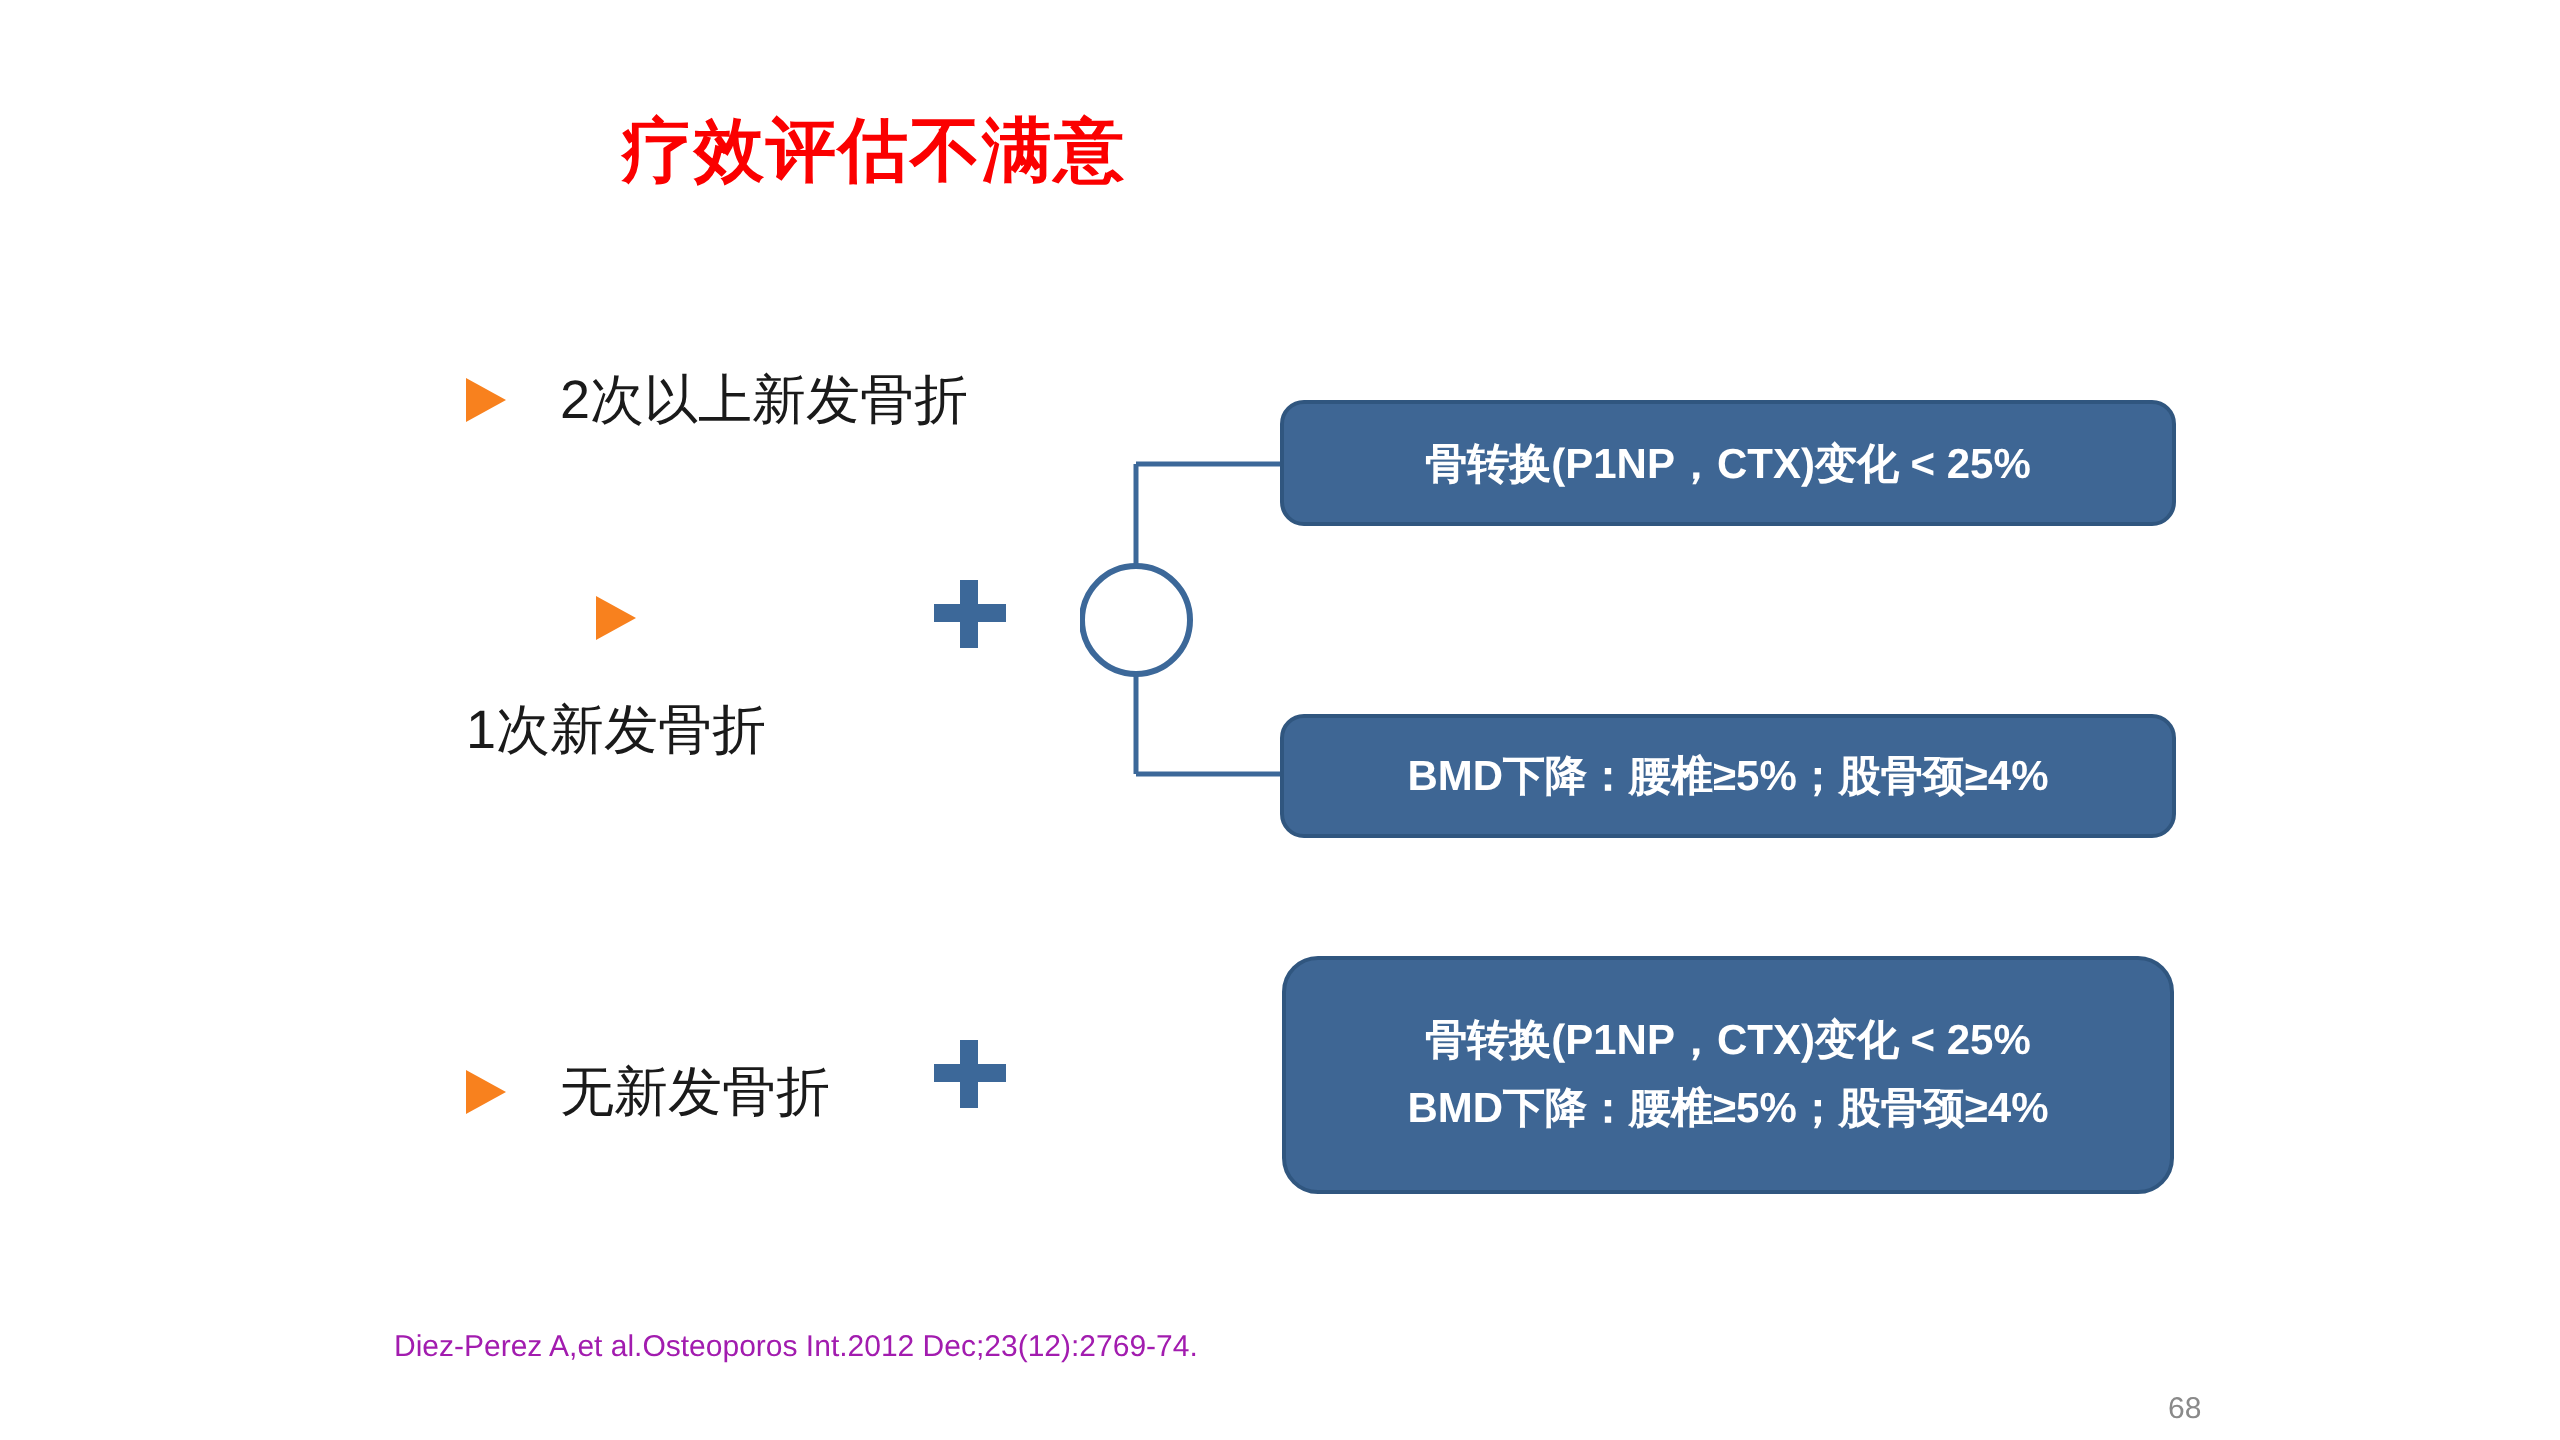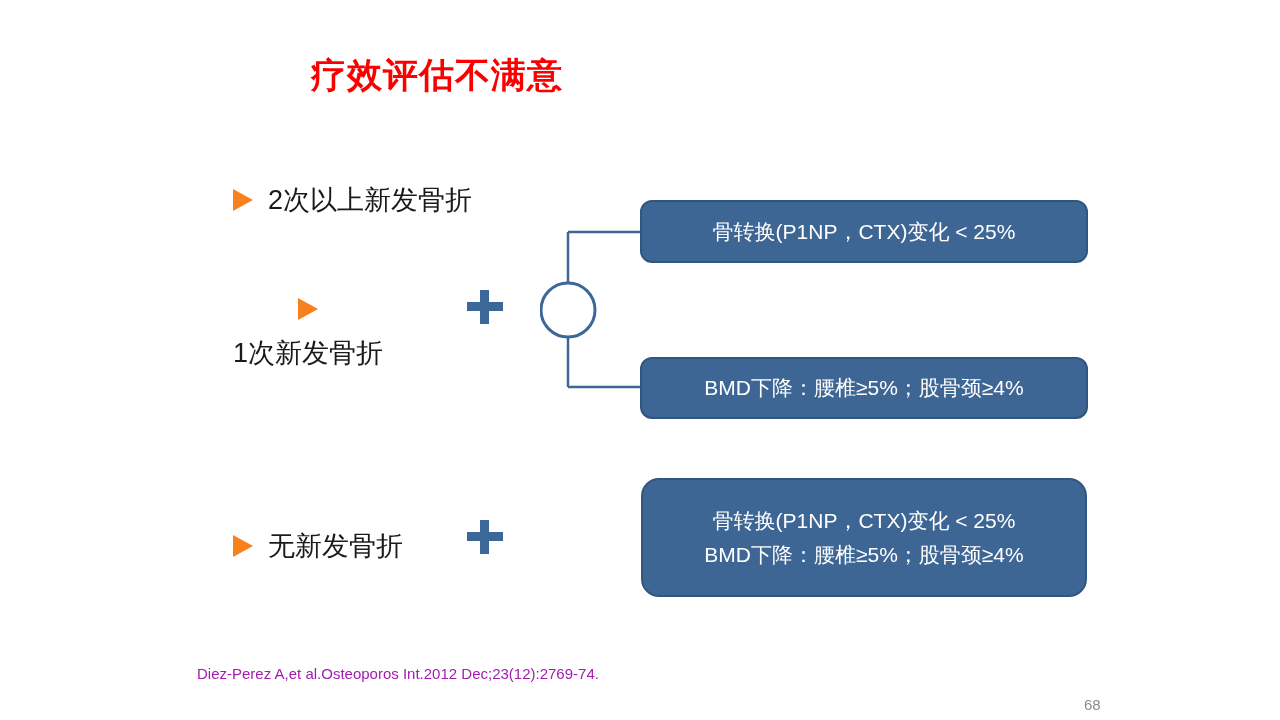--- a/index.html
+++ b/index.html
@@ -9,21 +9,21 @@
     position:relative; width:1280px; height:720px;
     background:#ffffff; overflow:hidden; margin:0 auto;
   }
   .title {
     position:absolute; left:283px; top:52px;
     font-size:35px; font-weight:700; color:#fb0000;
     letter-spacing:1px; white-space:nowrap;margin-left:28px;
   }
   .bullet {
     position:absolute; left:233px; height:36px;
-    display:flex; align-items:center; gap:15px; white-space:nowrap;
+    display:flex; align-items:center; gap:27px; white-space:nowrap;
   }
   .bullet-1 { top:182px; }
   .bullet-2 { top:298px;flex-direction:column; }
   .bullet-3 { top:528px;justify-content:space-between; }
   .tri {
     display:inline-block; width:0; height:0;
     border-left:20px solid #f8811e;
     border-top:11px solid transparent;
     border-bottom:11px solid transparent;
   }
@@ -35,21 +35,21 @@
   }
   .plus::after {
     content:""; position:absolute; left:13px; top:0;
     width:9px; height:34px; background:#3c6899;
   }
   .plus-1 { left:467px; top:290px; }
   .plus-2 { left:467px; top:520px; }
   .connector { position:absolute; left:540px; top:195px; }
   .bluebox {
     position:absolute; background:#3e6694; border:2px solid #30567f;
-    border-radius:12px; color:#ffffff; font-weight:400;
+    border-radius:12px; color:#ffffff; font-weight:700;
     display:flex; align-items:center; justify-content:center;
     text-align:center; font-size:21px; white-space:nowrap;
   }
   .box-1 { left:640px; top:200px; width:448px; height:63px; }
   .box-2 { left:640px; top:357px; width:448px; height:62px; }
   .box-3 {
     left:641px; top:478px; width:446px; height:119px;
     border-radius:18px; flex-direction:column; line-height:34px;
   }
   .citation {

